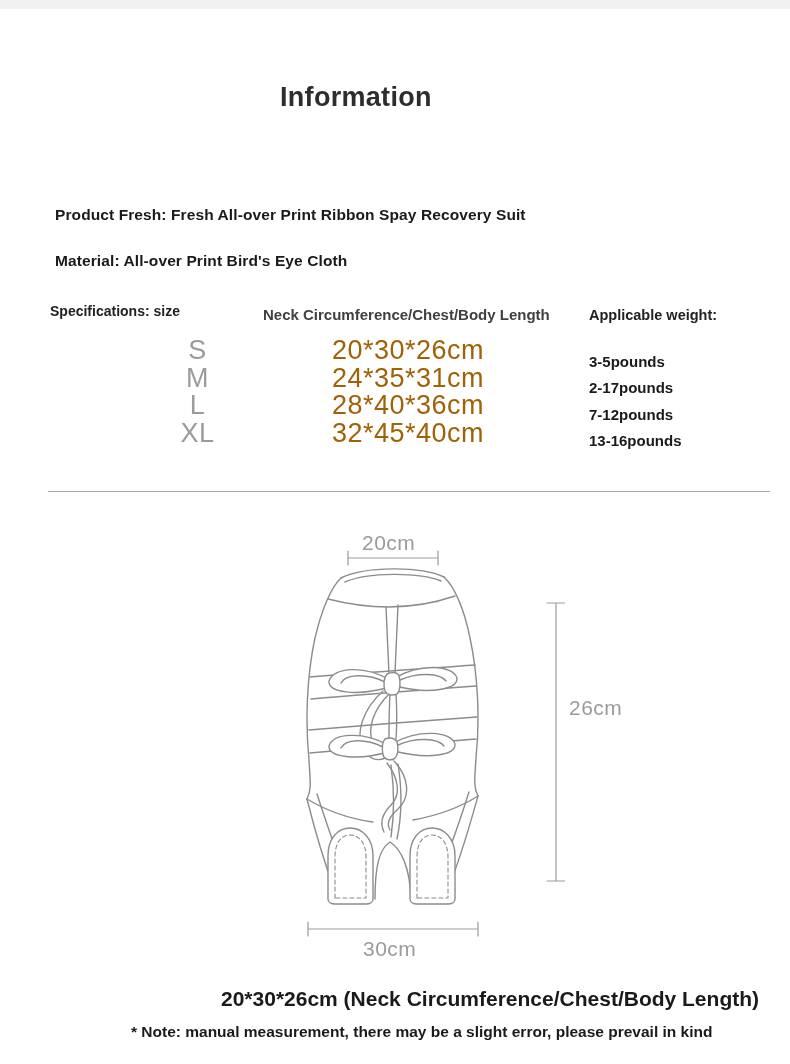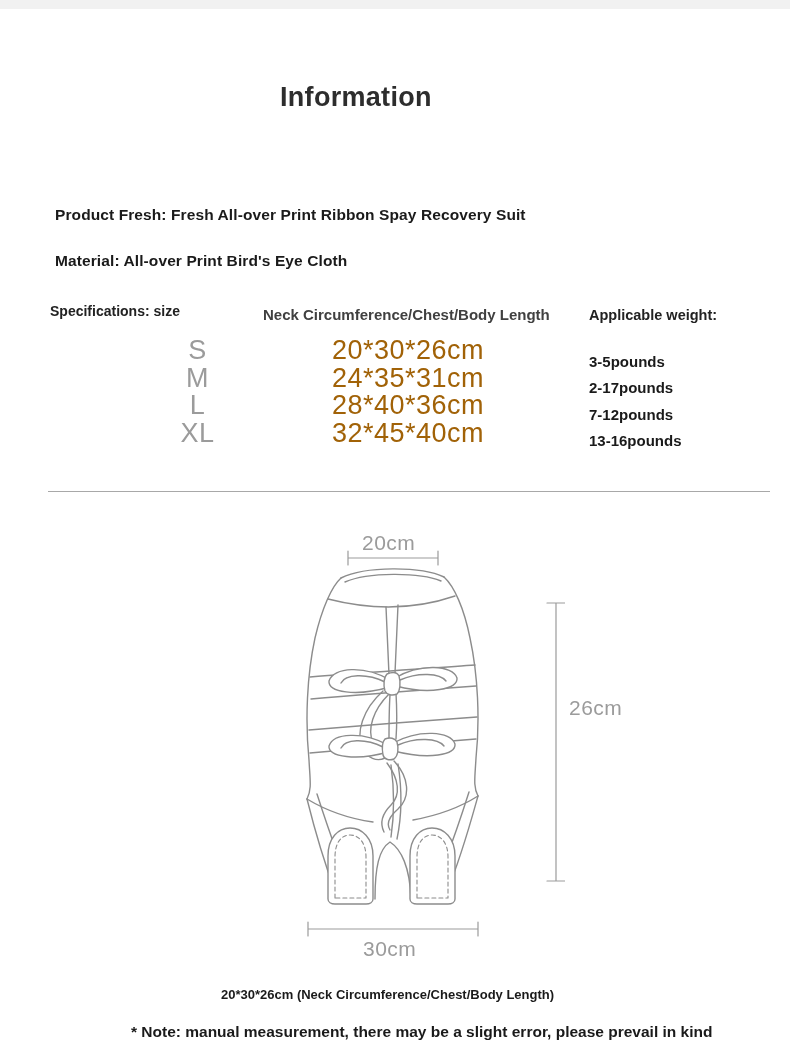--- a/index.html
+++ b/index.html
@@ -17,21 +17,21 @@
   .spec-head-dims{left:263px;top:306px;font-size:15px;font-weight:700;color:#404040;}
   .spec-head-weight{left:589px;top:307px;font-size:14.5px;font-weight:700;color:#222;}
   .col-size{left:150px;top:337px;width:95px;text-align:center;font-size:27px;line-height:27.7px;color:#9b9b9b;font-weight:400;letter-spacing:.5px;}
   .col-dims{left:308px;top:337px;width:200px;text-align:center;font-size:27px;line-height:27.7px;color:#a16207;font-weight:400;letter-spacing:.5px;}
   .col-weight{left:589px;top:349px;font-size:15px;line-height:26.4px;font-weight:700;color:#1a1a1a;}
   .divider{left:48px;top:491px;width:722px;height:0;border-top:1.5px solid #a8a8a8;}
   .dim-label{font-size:21px;color:#9b9b9b;letter-spacing:.5px;font-weight:400;}
   .lbl-20{left:362px;top:531px;}
   .lbl-26{left:569px;top:696px;}
   .lbl-30{left:363px;top:937px;}
-  .caption{left:221px;top:987px;font-size:13px;font-weight:700;color:#1a1a1a;}
+  .caption{left:221px;top:987px;font-size:21px;font-weight:700;color:#1a1a1a;}
   .note{left:131px;top:1023px;font-size:15.5px;font-weight:700;color:#1a1a1a;}
 </style>
 </head>
 <body>
 
 <div class="abs top-strip"></div>
 
 <div class="abs page-title">
   <div>Information</div>
 </div>

